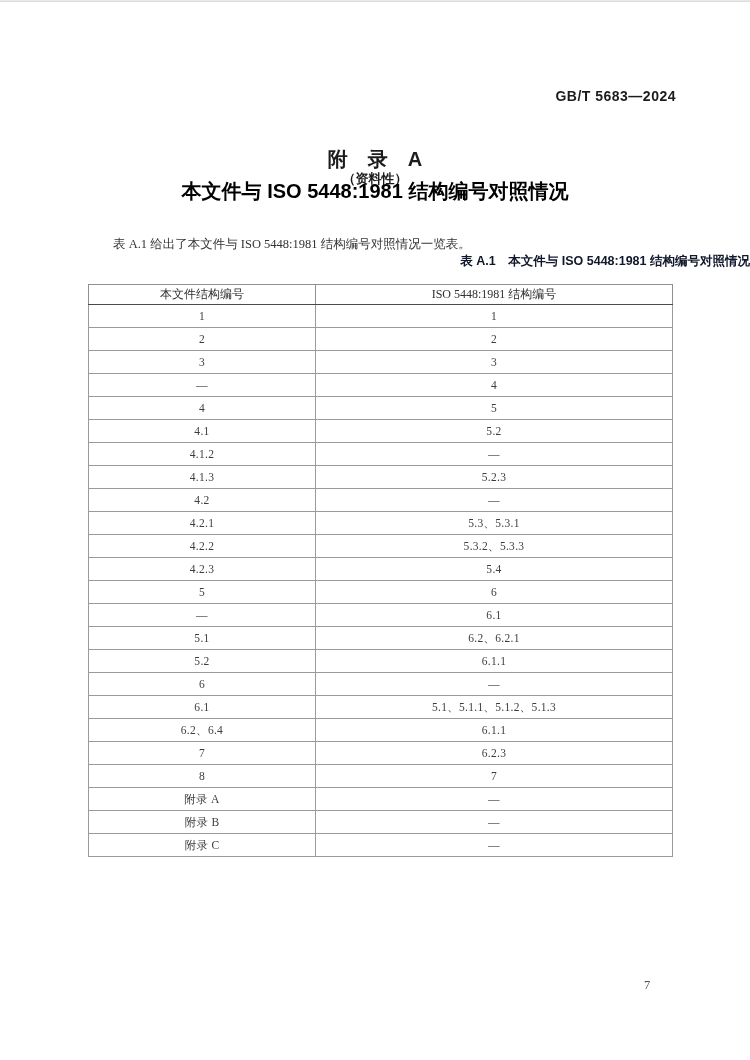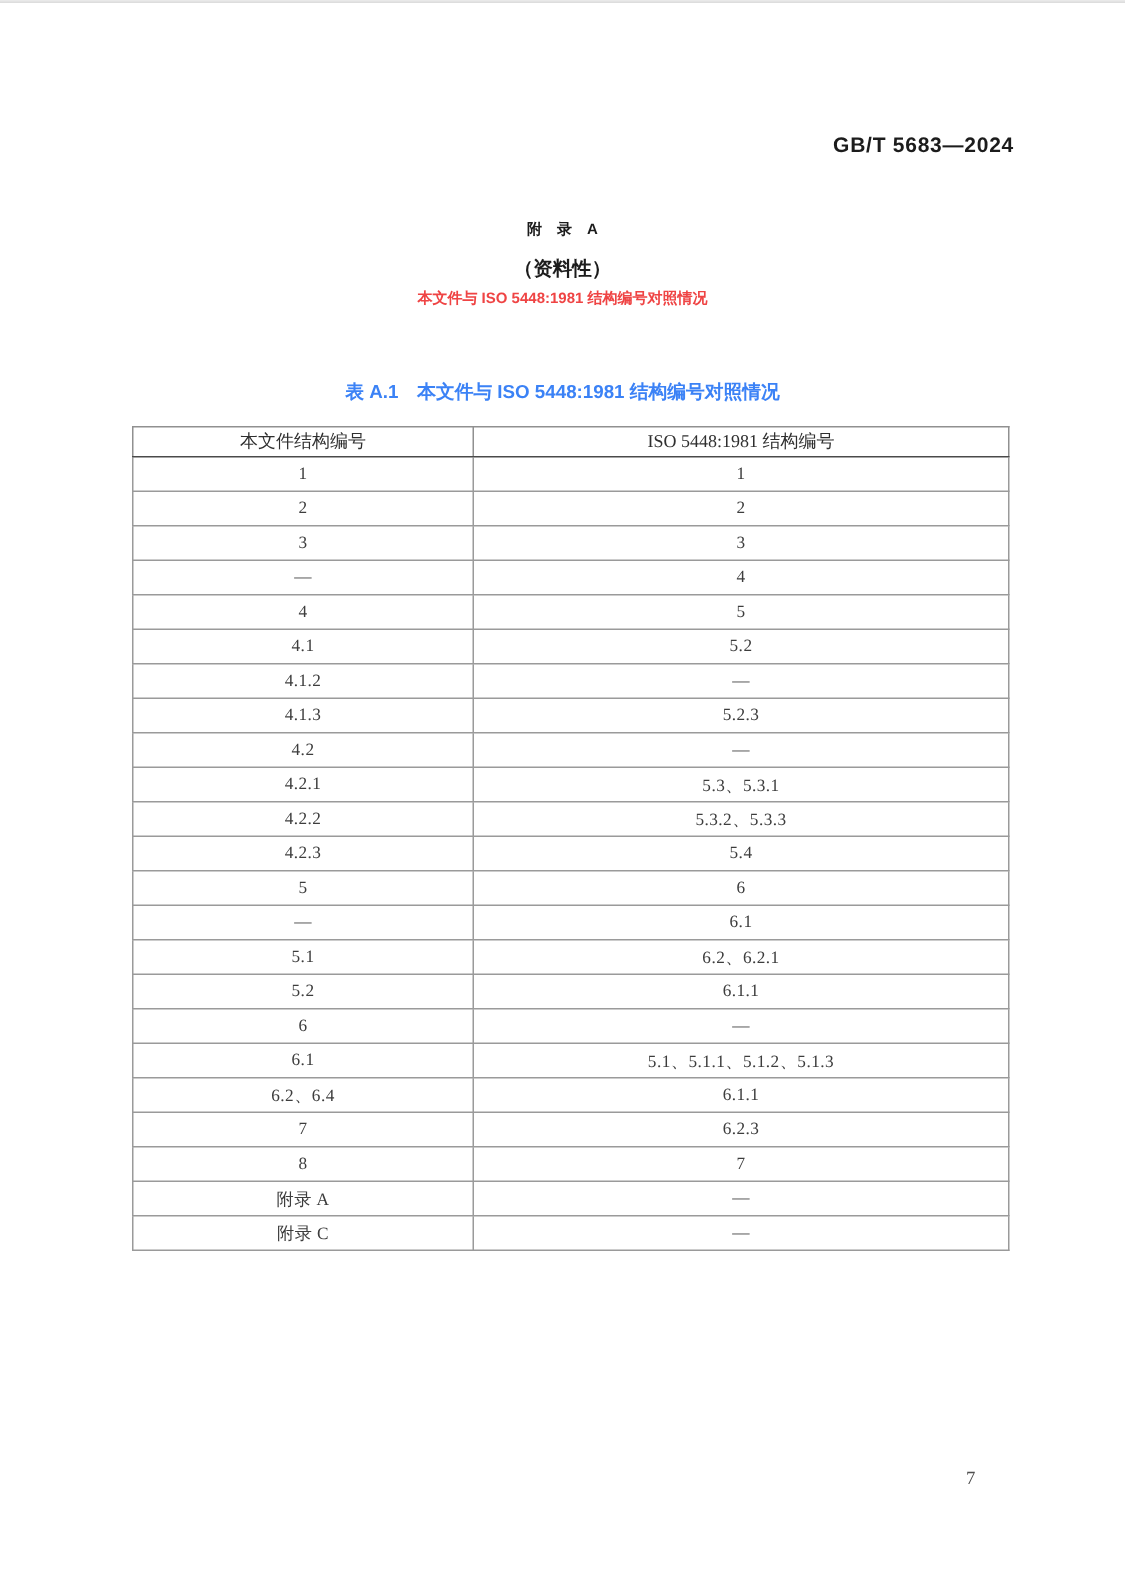--- a/index.html
+++ b/index.html
@@ -31,53 +31,54 @@
   .centered {
     position: absolute;
     left: 0;
     width: 100%;
     text-align: center;
   }
   .appendix-label {
     top: 144px;
     font-family: "Liberation Sans", "DejaVu Sans", sans-serif;
     font-weight: bold;
-    font-size: 10px;
+    font-size: 20px;
     color: #1c1c1c;
   }
   .appendix-classification {
     top: 168px;
     font-family: "Liberation Sans", "DejaVu Sans", sans-serif;
     font-weight: bold;
     font-size: 13px;
     color: #1c1c1c;
   }
   .appendix-title {
-    top: 190px;
-    font-family: "Liberation Sans", "DejaVu Sans", sans-serif;
-    font-weight: bold;
-    font-size: 10px;
-    color: #ef4444;
+    top: 176px;
+    font-family: "Liberation Sans", "DejaVu Sans", sans-serif;
+    font-weight: bold;
+    font-size: 20px;
+    color: #000000;
   }
   .intro-paragraph {
     position: absolute;
     top: 221px;
     left: 88px;
     width: 578px;
     font-size: 12.5px;
     line-height: 1.4;
     text-indent: 2em;
     color: #333333;
   }
   .table-caption {
     top: 251px;
     font-family: "Liberation Sans", "DejaVu Sans", sans-serif;
     font-weight: bold;
     font-size: 12.5px;
-    color: #3b82f6;
+    color: #0f172a;
+    text-align: right;
   }
   table.comparison {
     position: absolute;
     top: 282px;
     left: 88px;
     width: 585px;
     border-collapse: collapse;
     table-layout: fixed;
     border: 1.5px solid #4a4a4a;
   }
@@ -117,20 +118,21 @@
 <div class="page">
 
   <div class="doc-code">GB/T 5683—2024</div>
 
   <div class="centered appendix-label">附　录　A</div>
 
   <div class="centered appendix-classification">（资料性）</div>
 
   <div class="centered appendix-title">本文件与 ISO 5448:1981 结构编号对照情况</div>
 
+  <p class="intro-paragraph">表 A.1 给出了本文件与 ISO 5448:1981 结构编号对照情况一览表。</p>
 
   <div class="centered table-caption">表 A.1　本文件与 ISO 5448:1981 结构编号对照情况</div>
 
   <table class="comparison">
     <colgroup>
       <col class="col-left">
       <col class="col-right">
     </colgroup>
     <thead>
       <tr>
@@ -221,20 +223,24 @@
         </tr>
         <tr>
           <td>8</td>
           <td>7</td>
         </tr>
         <tr>
           <td>附录 A</td>
           <td>—</td>
         </tr>
         <tr>
+          <td>附录 B</td>
+          <td>—</td>
+        </tr>
+        <tr>
           <td>附录 C</td>
           <td>—</td>
         </tr>
       </tbody>
   </table>
 
   <div class="page-number">7</div>
 
 </div>
 

